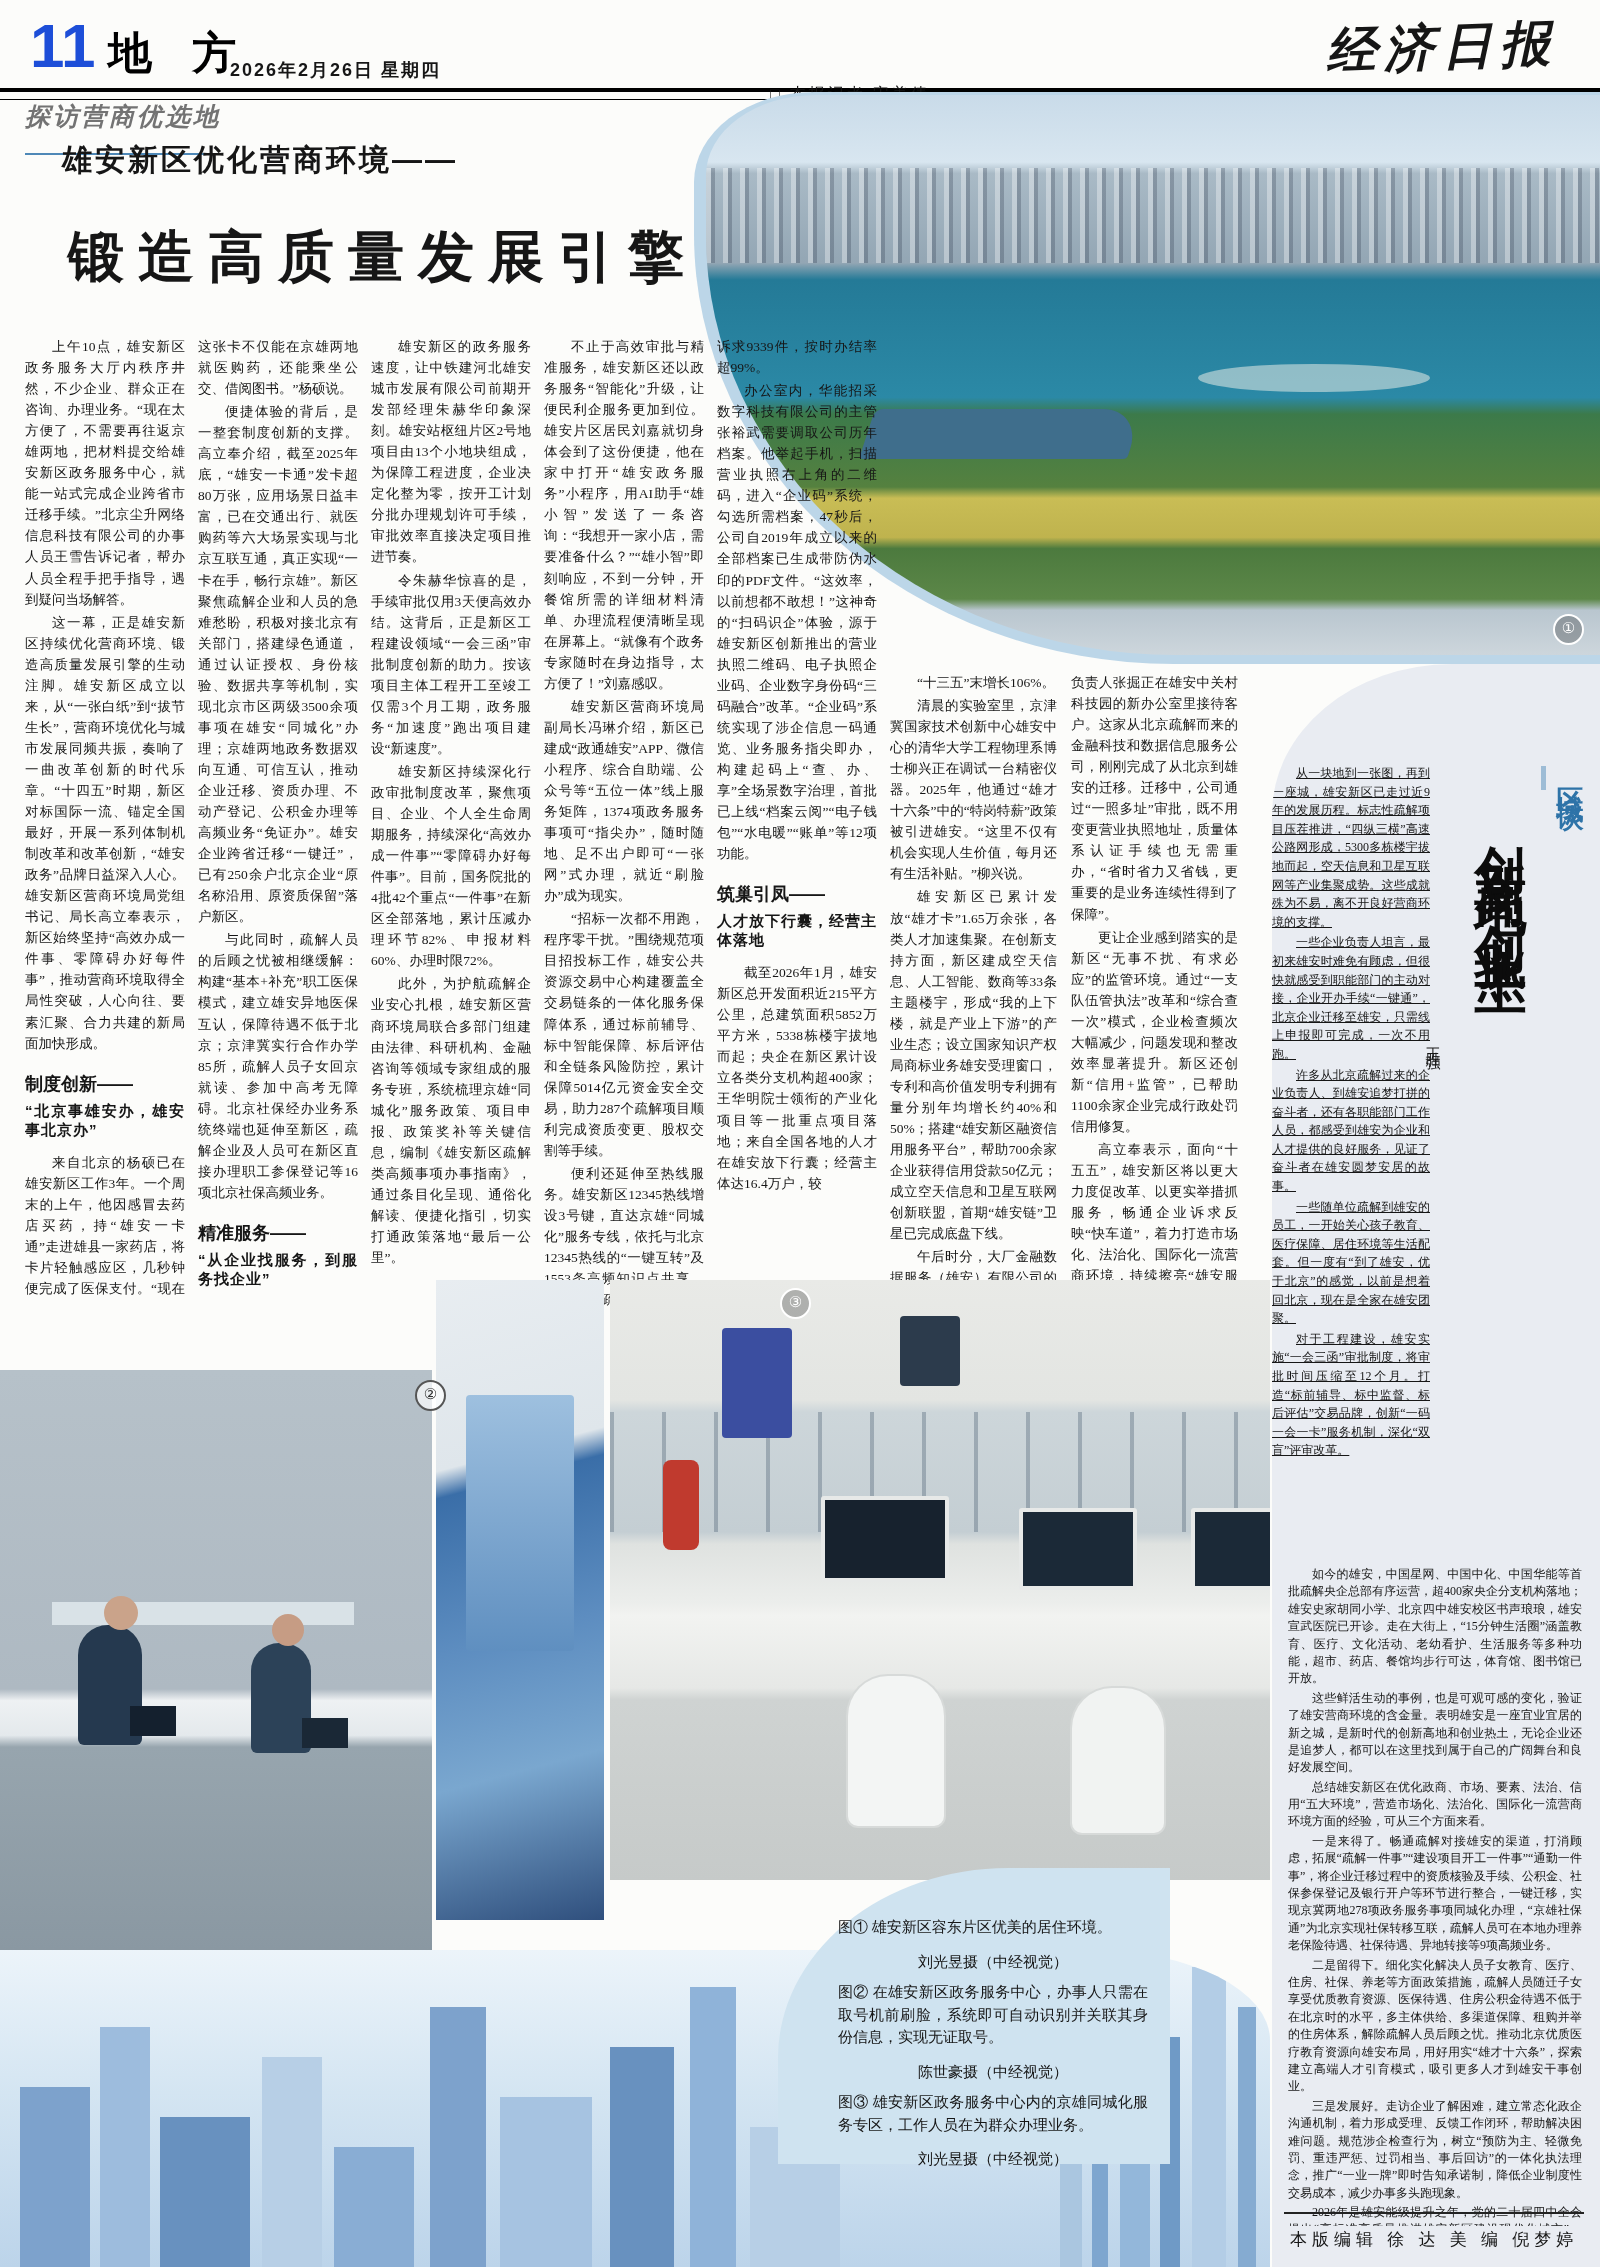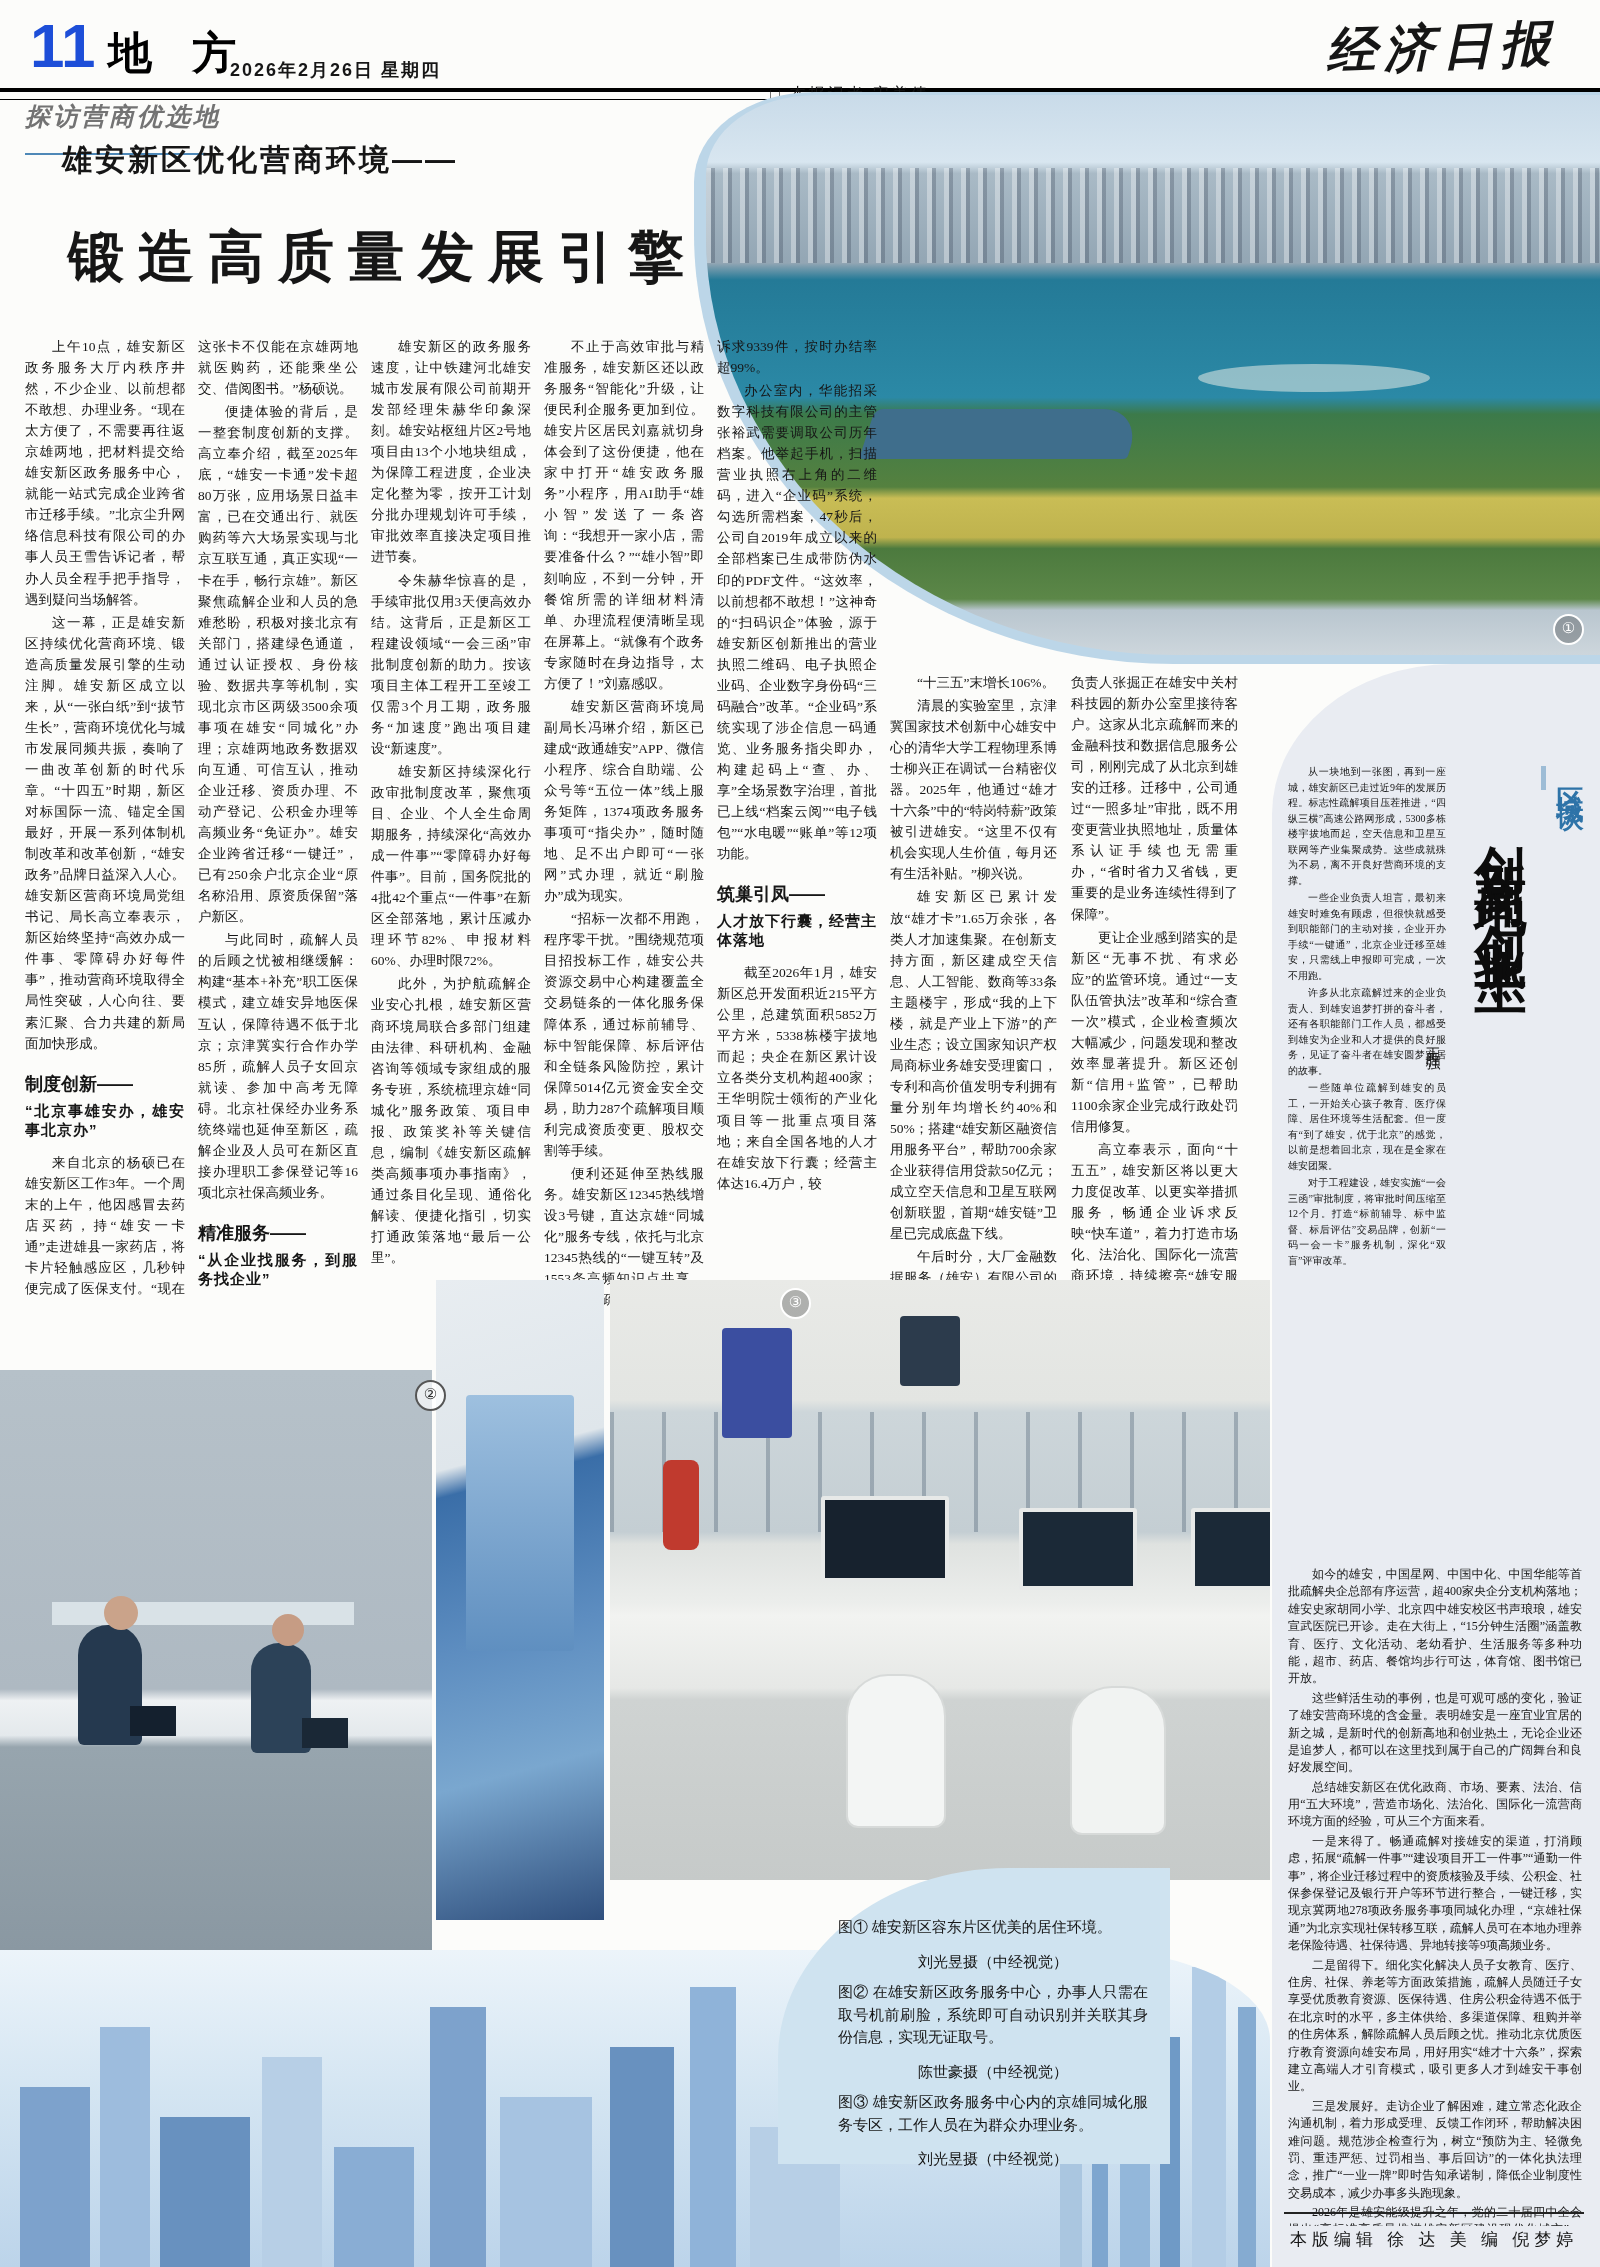--- a/index.html
+++ b/index.html
@@ -55,21 +55,21 @@
           background:linear-gradient(180deg,#ecf4fa 0%,#d4e5f2 45%,#bcd4ea 100%);border-top-right-radius:180px 90px;}
   .skyline div{position:absolute;bottom:0;}
   
   .sidebar{position:absolute;left:1272px;top:664px;width:328px;height:1603px;background:#e9ecf2;
           border-top-left-radius:180px 150px;overflow:hidden;}
   .sb-label{position:absolute;right:12px;top:102px;writing-mode:vertical-rl;font:bold 27px "Liberation Serif",serif;
           color:#2e73a8;letter-spacing:8px;border-left:5px solid #9dbcd6;padding-left:6px;}
   .sb-title{position:absolute;right:64px;top:140px;writing-mode:vertical-rl;font:900 52px "Liberation Sans","DejaVu Sans",sans-serif;
           letter-spacing:13px;color:#0c0c0c;}
   .sb-author{position:absolute;right:158px;top:372px;writing-mode:vertical-rl;font:15px "Liberation Serif",serif;letter-spacing:4px;}
-  .sb-colnarrow{position:absolute;left:16px;top:100px;width:158px;height:792px;font-size:10px;line-height:1.55;text-align:justify;overflow:hidden;}
+  .sb-colnarrow{position:absolute;left:0;top:100px;width:158px;height:792px;font-size:12px;line-height:1.55;text-align:justify;overflow:hidden;text-decoration:underline;}
   .sb-colnarrow p,.sb-full p{text-indent:2em;margin:0 0 2px;}
   .sb-full{position:absolute;left:16px;top:902px;width:294px;height:660px;font-size:12px;line-height:1.45;text-align:justify;overflow:hidden;}
   .sb-editors{position:absolute;left:12px;right:16px;bottom:16px;border-top:2px solid #222;padding-top:14px;
           text-align:center;font:17px "Liberation Serif",serif;letter-spacing:5px;}
 </style>
 </head>
 <body>
 
 <div class="page">
 
@@ -86,21 +86,21 @@
 
   <div class="photo1-rim"></div>
   <div class="photo1">
     <div class="bld"></div>
     <div class="shape" style="left:18%;top:56%;width:30%;height:9%;background:#3f6e8c;border-radius:8px 40px 4px 4px;transform:skewX(-18deg);"></div>
     <div class="shape" style="left:55%;top:48%;width:26%;height:5%;background:rgba(230,235,230,.55);border-radius:50%;"></div>
     <div class="marker" style="right:16px;bottom:10px;">①</div>
   </div>
 
   <div class="art left-art">
-    <p>上午10点，雄安新区政务服务大厅内秩序井然，不少企业、以前想都不敢想、办理业务。“现在太方便了，不需要再往返京雄两地，把材料提交给雄安新区政务服务中心，就能一站式完成企业跨省市迁移手续。”北京尘升网络信息科技有限公司的办事人员王雪告诉记者，帮办人员全程手把手指导，遇到疑问当场解答。</p>
+    <p>上午10点，雄安新区政务服务大厅内秩序井然，不少企业、群众正在咨询、办理业务。“现在太方便了，不需要再往返京雄两地，把材料提交给雄安新区政务服务中心，就能一站式完成企业跨省市迁移手续。”北京尘升网络信息科技有限公司的办事人员王雪告诉记者，帮办人员全程手把手指导，遇到疑问当场解答。</p>
     <p>这一幕，正是雄安新区持续优化营商环境、锻造高质量发展引擎的生动注脚。雄安新区成立以来，从“一张白纸”到“拔节生长”，营商环境优化与城市发展同频共振，奏响了一曲改革创新的时代乐章。“十四五”时期，新区对标国际一流、锚定全国最好，开展一系列体制机制改革和改革创新，“雄安政务”品牌日益深入人心。雄安新区营商环境局党组书记、局长高立奉表示，新区始终坚持“高效办成一件事、零障碍办好每件事”，推动营商环境取得全局性突破，人心向往、要素汇聚、合力共建的新局面加快形成。</p>
     <p class="sec">制度创新——</p>
     <p class="sub">“北京事雄安办，雄安事北京办”</p>
     <p>来自北京的杨硕已在雄安新区工作3年。一个周末的上午，他因感冒去药店买药，持“雄安一卡通”走进雄县一家药店，将卡片轻触感应区，几秒钟便完成了医保支付。“现在这张卡不仅能在京雄两地就医购药，还能乘坐公交、借阅图书。”杨硕说。</p>
     <p>便捷体验的背后，是一整套制度创新的支撑。高立奉介绍，截至2025年底，“雄安一卡通”发卡超80万张，应用场景日益丰富，已在交通出行、就医购药等六大场景实现与北京互联互通，真正实现“一卡在手，畅行京雄”。新区聚焦疏解企业和人员的急难愁盼，积极对接北京有关部门，搭建绿色通道，通过认证授权、身份核验、数据共享等机制，实现北京市区两级3500余项事项在雄安“同城化”办理；京雄两地政务数据双向互通、可信互认，推动企业迁移、资质办理、不动产登记、公积金办理等高频业务“免证办”。雄安企业跨省迁移“一键迁”，已有250余户北京企业“原名称沿用、原资质保留”落户新区。</p>
     <p>与此同时，疏解人员的后顾之忧被相继缓解：构建“基本+补充”职工医保模式，建立雄安异地医保互认，保障待遇不低于北京；京津冀实行合作办学85所，疏解人员子女回京就读、参加中高考无障碍。北京社保经办业务系统终端也延伸至新区，疏解企业及人员可在新区直接办理职工参保登记等16项北京社保高频业务。</p>
     <p class="sec">精准服务——</p>
     <p class="sub">“从企业找服务，到服务找企业”</p>
     <p>雄安新区的政务服务速度，让中铁建河北雄安城市发展有限公司前期开发部经理朱赫华印象深刻。雄安站枢纽片区2号地项目由13个小地块组成，为保障工程进度，企业决定化整为零，按开工计划分批办理规划许可手续，审批效率直接决定项目推进节奏。</p>
     <p>令朱赫华惊喜的是，手续审批仅用3天便高效办结。这背后，正是新区工程建设领域“一会三函”审批制度创新的助力。按该项目主体工程开工至竣工仅需3个月工期，政务服务“加速度”跑出项目建设“新速度”。</p>

